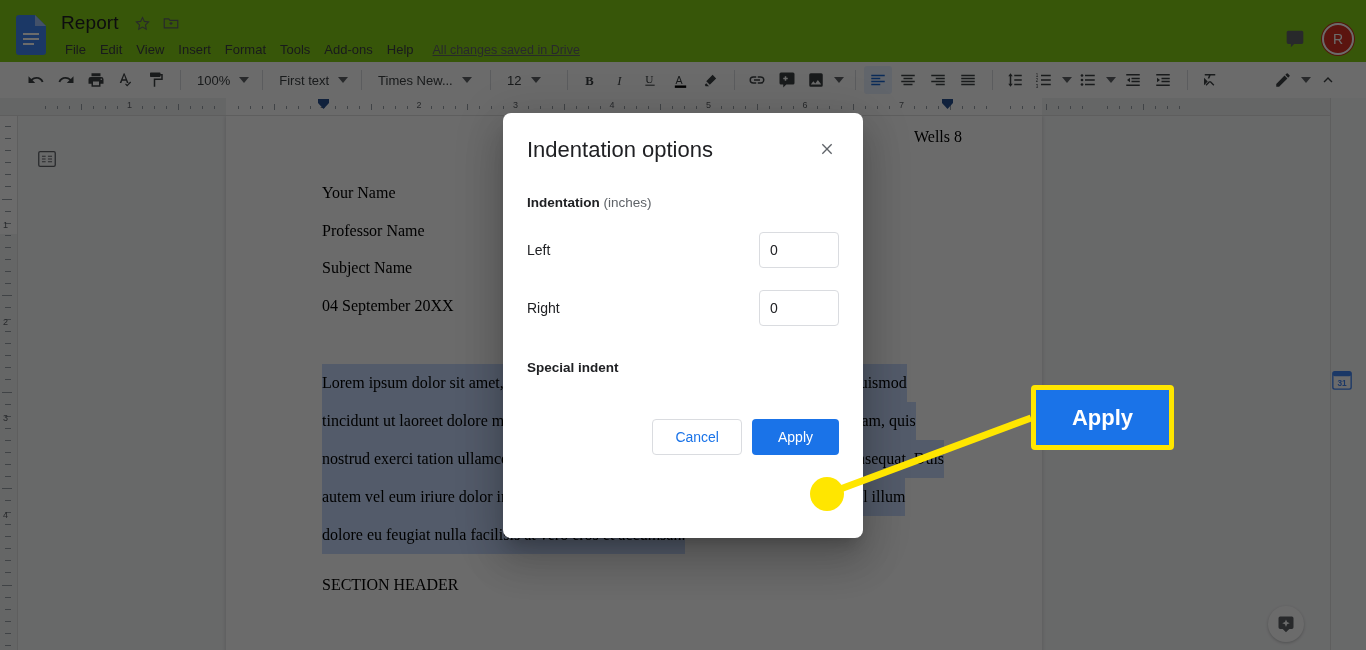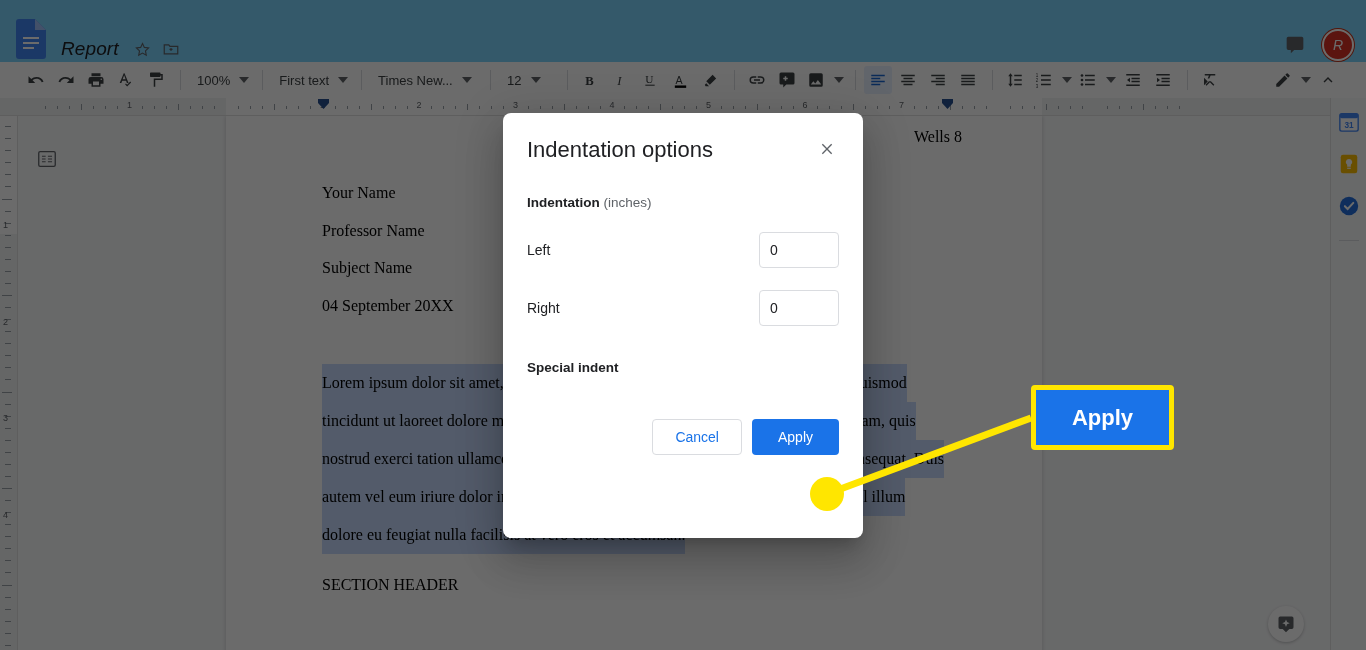--- a/index.html
+++ b/index.html
@@ -12,21 +12,21 @@
 
   
   #app { position: relative; width: 1366px; height: 650px; background:#fff; }
 
   
   .dim-layer { position:absolute; inset:0; background:rgba(0,0,0,0.58); z-index:50; }
 
   
   .docs-header {
     position:absolute; left:0; top:0; width:1366px; height:62px;
-    background:#7dd3fc; display:flex; align-items:flex-end; padding:8px 12px 0 12px;font-style:italic;
+    background:#84cc16; display:flex; align-items:center; padding:8px 12px 0 12px;
   }
   .doc-icon { width:38px; height:46px; margin-right:8px; display:flex; align-items:center; justify-content:center; }
   .doc-icon svg { display:block; }
 
   .title-block { display:flex; flex-direction:column; flex:1; padding-top:2px;}
   .title-row { display:flex; align-items:center; height:26px; }
   .doc-title {
     font-size:19px; color:#202124; font-family:"Liberation Sans", sans-serif;
     letter-spacing:.1px; padding:1px 3px; margin-right:10px;
   }
@@ -125,21 +125,21 @@
   .v-scroll {
     position:absolute; right:0px; top:120px; width:10px; height:530px;
     background:transparent; z-index:40;
   }
   .v-thumb { position:absolute; left:1px; top:0px; width:8px; height:310px; background:#bdc1c6; border-radius:4px; }
 
   
   .right-rail {
     position:absolute; right:0; top:98px; width:36px; height:552px;
     background:#f8f9fa; border-left:1px solid #e0e0e0;
-    display:flex; flex-direction:column; align-items:center; padding-top:12px; gap:18px;
+    display:flex; align-items:center; padding-top:12px; gap:18px;
     z-index:45;
   }
   .rail-icon { width:24px; height:24px; display:flex; align-items:center; justify-content:center; }
   .rail-sep { width:20px; height:1px; background:#dadce0; margin:4px 0; }
 
   
   .explore-fab {
     position:absolute; right:62px; bottom:8px; width:36px; height:36px;
     background:#fff; border-radius:50%; box-shadow:0 1px 3px rgba(60,64,67,.3);
     display:flex; align-items:center; justify-content:center; z-index:46;
@@ -226,20 +226,31 @@
           <svg width="17" height="17" viewBox="0 0 24 24" fill="none" stroke="#5f6368" stroke-width="1.6">
             <path d="M12 3.5l2.6 5.5 6 .8-4.4 4.2 1.1 6-5.3-2.9-5.3 2.9 1.1-6L3.4 9.8l6-.8z"></path>
           </svg>
         </div>
         <div class="t-icon">
           <svg width="18" height="18" viewBox="0 0 24 24" fill="none" stroke="#5f6368" stroke-width="1.6">
             <path d="M3 6.5h6l1.6 2H21v10H3z"></path>
             <path d="M14 12.5h-4M12 10.5v4" stroke-width="1.5"></path>
           </svg>
         </div>
+      </div>
+      <div class="menu-row">
+        <div class="menu-item">File</div>
+        <div class="menu-item">Edit</div>
+        <div class="menu-item">View</div>
+        <div class="menu-item">Insert</div>
+        <div class="menu-item">Format</div>
+        <div class="menu-item">Tools</div>
+        <div class="menu-item">Add-ons</div>
+        <div class="menu-item">Help</div>
+        <div class="save-status">All changes saved in Drive</div>
       </div>
     </div>
 
     <div class="header-right">
       <div class="comment-btn">
         <svg width="20" height="20" viewBox="0 0 24 24" fill="#5f6368">
           <path d="M20 2H4a2 2 0 0 0-2 2v12a2 2 0 0 0 2 2h3v4l4-4h9a2 2 0 0 0 2-2V4a2 2 0 0 0-2-2z"></path>
         </svg>
       </div>
       <div class="avatar">R</div>

